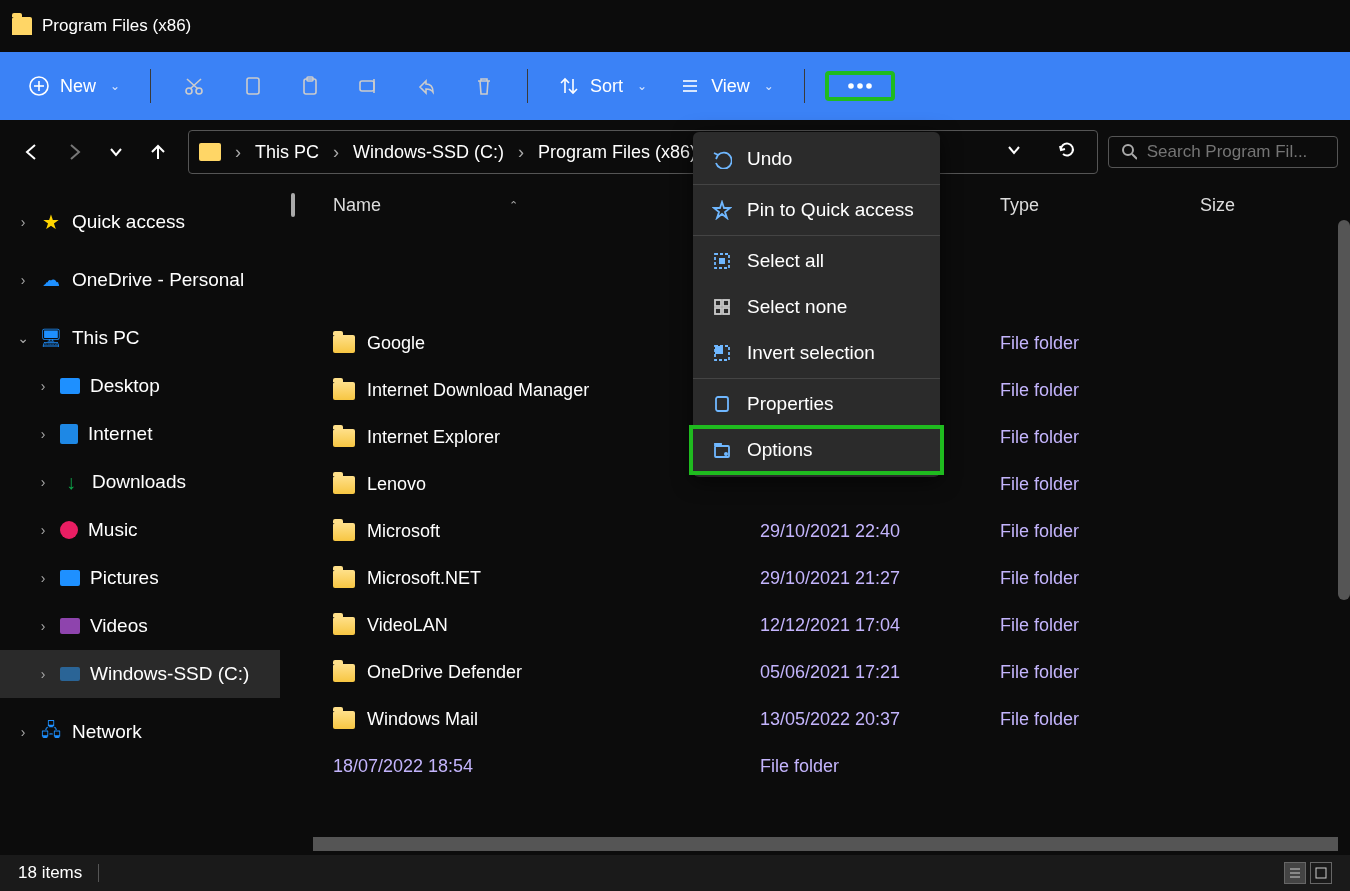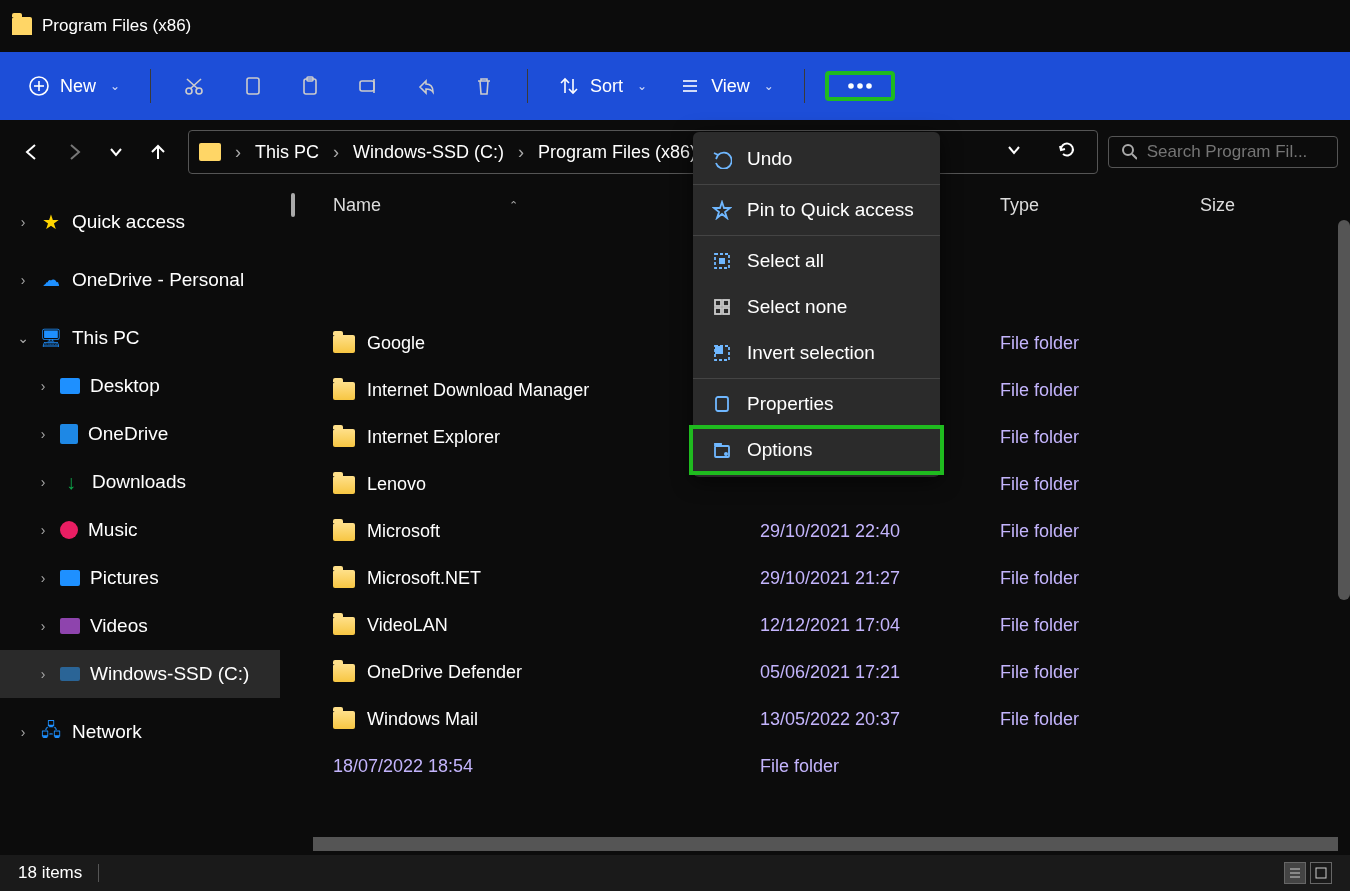--- a/index.html
+++ b/index.html
@@ -25,21 +25,21 @@
   .titlebar .title { font-size: 17px; color:#fff; }
   .titlebar .spacer { flex:1; }
   .win-controls { display:flex; gap:28px; padding-right:10px; color:#fff; }
   .win-controls span { width:28px; text-align:center; font-size:14px; cursor:pointer; }
 
   
   .toolbar {
     display:flex;
     align-items:center;
     height:68px;
-    background:#1d4ed8;
+    background:#3b82f6;
     padding:0 18px;
     gap:12px;
   }
   .tb-btn { display:flex; align-items:center; gap:10px; padding:6px 10px; border-radius:4px; color:#fff; cursor:pointer; }
   .tb-btn svg { stroke:#fff; fill:none; stroke-width:1.6; }
   .tb-sep { width:1px; height:34px; background:#3a3a3a; margin:0 8px; }
   .tb-label { font-size:18px; }
   .chev { font-size:12px; margin-left:4px; opacity:.8;}
   .tb-icon-only { padding:6px 12px; color:#aaa; }
   .tb-icon-only svg { stroke:#ccc; }
@@ -359,21 +359,21 @@
       <span>This PC</span>
     </div>
     <div class="side-item side-sub">
       <span class="tw">›</span>
       <span class="ico desktop"></span>
       <span>Desktop</span>
     </div>
     <div class="side-item side-sub">
       <span class="tw">›</span>
       <span class="ico docs"></span>
-      <span>OneDrive</span>
+      <span>Internet</span>
     </div>
     <div class="side-item side-sub">
       <span class="tw">›</span>
       <span class="ico down">↓</span>
       <span>Downloads</span>
     </div>
     <div class="side-item side-sub">
       <span class="tw">›</span>
       <span class="ico music"></span>
       <span>Music</span>

